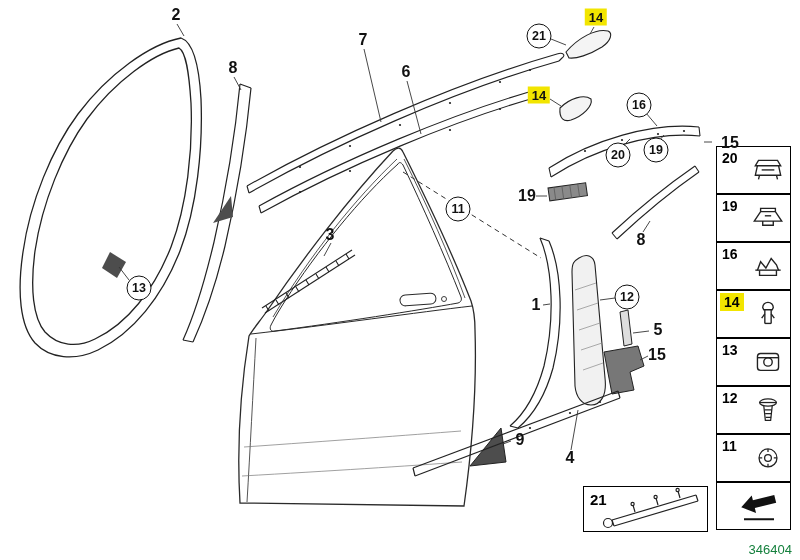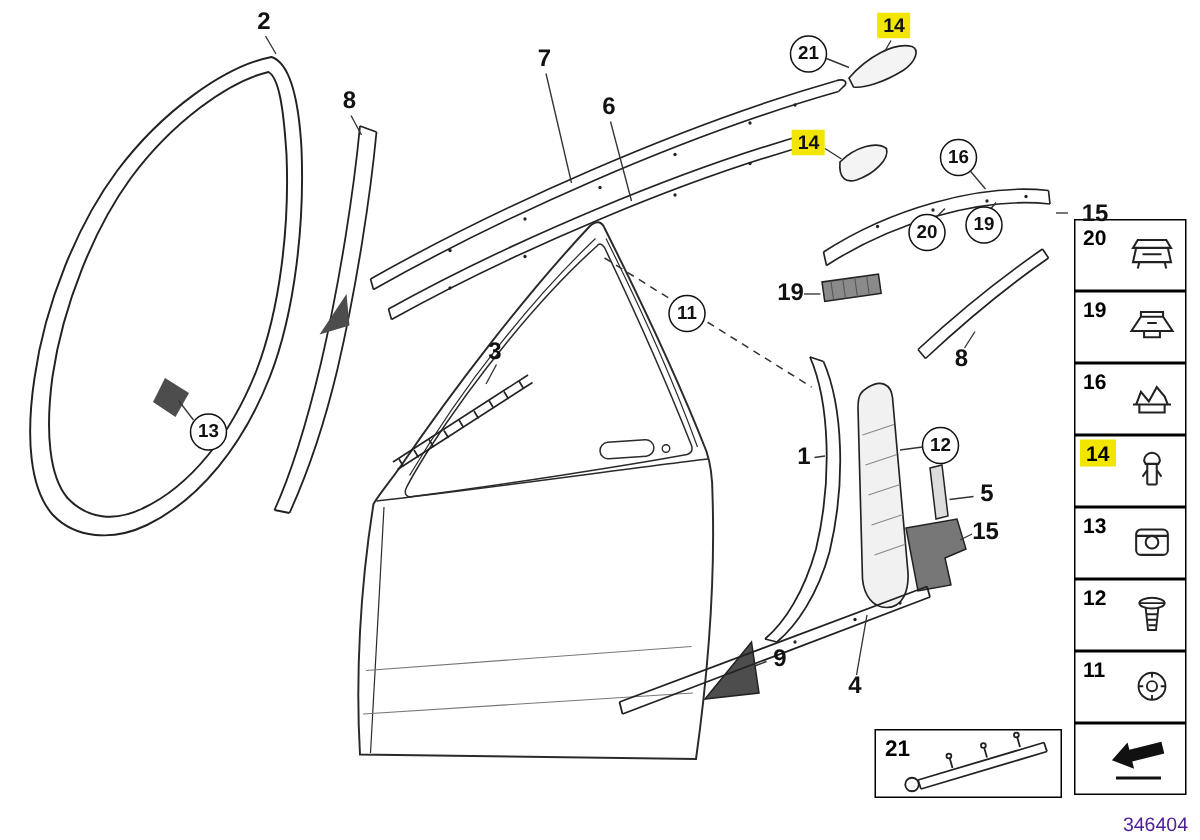--- a/index.html
+++ b/index.html
@@ -12,21 +12,21 @@
       background:#fff;display:flex;align-items:center;justify-content:center;font-size:12.5px;}
   .co.hl{background:#f2e500;padding:2px 4px;font-size:13px;}
   .sidebar-box{position:absolute;left:716px;width:75px;height:48px;border:1.5px solid #000;
       background:#fff;box-sizing:border-box;z-index:2;}
   .sidebar-box .num{position:absolute;top:3px;left:5px;font-size:14px;font-weight:700;}
   .sidebar-box .num.hl{background:#f2e500;padding:1px 4px;top:2px;left:3px;}
   .sidebar-box .icon{position:absolute;right:3px;top:50%;transform:translateY(-44%);}
   .legend-box{position:absolute;left:583px;top:486px;width:125px;height:46px;
       border:1.5px solid #000;box-sizing:border-box;background:transparent;z-index:2;}
   .legend-num{position:absolute;left:590px;top:491px;font-weight:700;font-size:15px;z-index:3;}
-  .footer-num{position:absolute;right:8px;bottom:3px;font-size:13px;color:#4c1d95;z-index:3;}
+  .footer-num{position:absolute;right:8px;bottom:3px;font-size:13px;color:#15803d;z-index:3;}
 </style>
 </head>
 <body>
 
 <div class="stage">
 
   <svg class="art" width="800" height="560" viewBox="0 0 800 560">
 
     <g stroke="#222" fill="none" stroke-width="1.3" stroke-linejoin="round">
       <path d="M181,38 C150,44 108,74 78,114 C52,149 30,202 23,252 C17,292 20,326 35,343 C50,359 75,361 98,350 C133,333 162,297 180,251 C197,207 203,148 201,99 C199,64 193,42 181,38 Z"></path>

